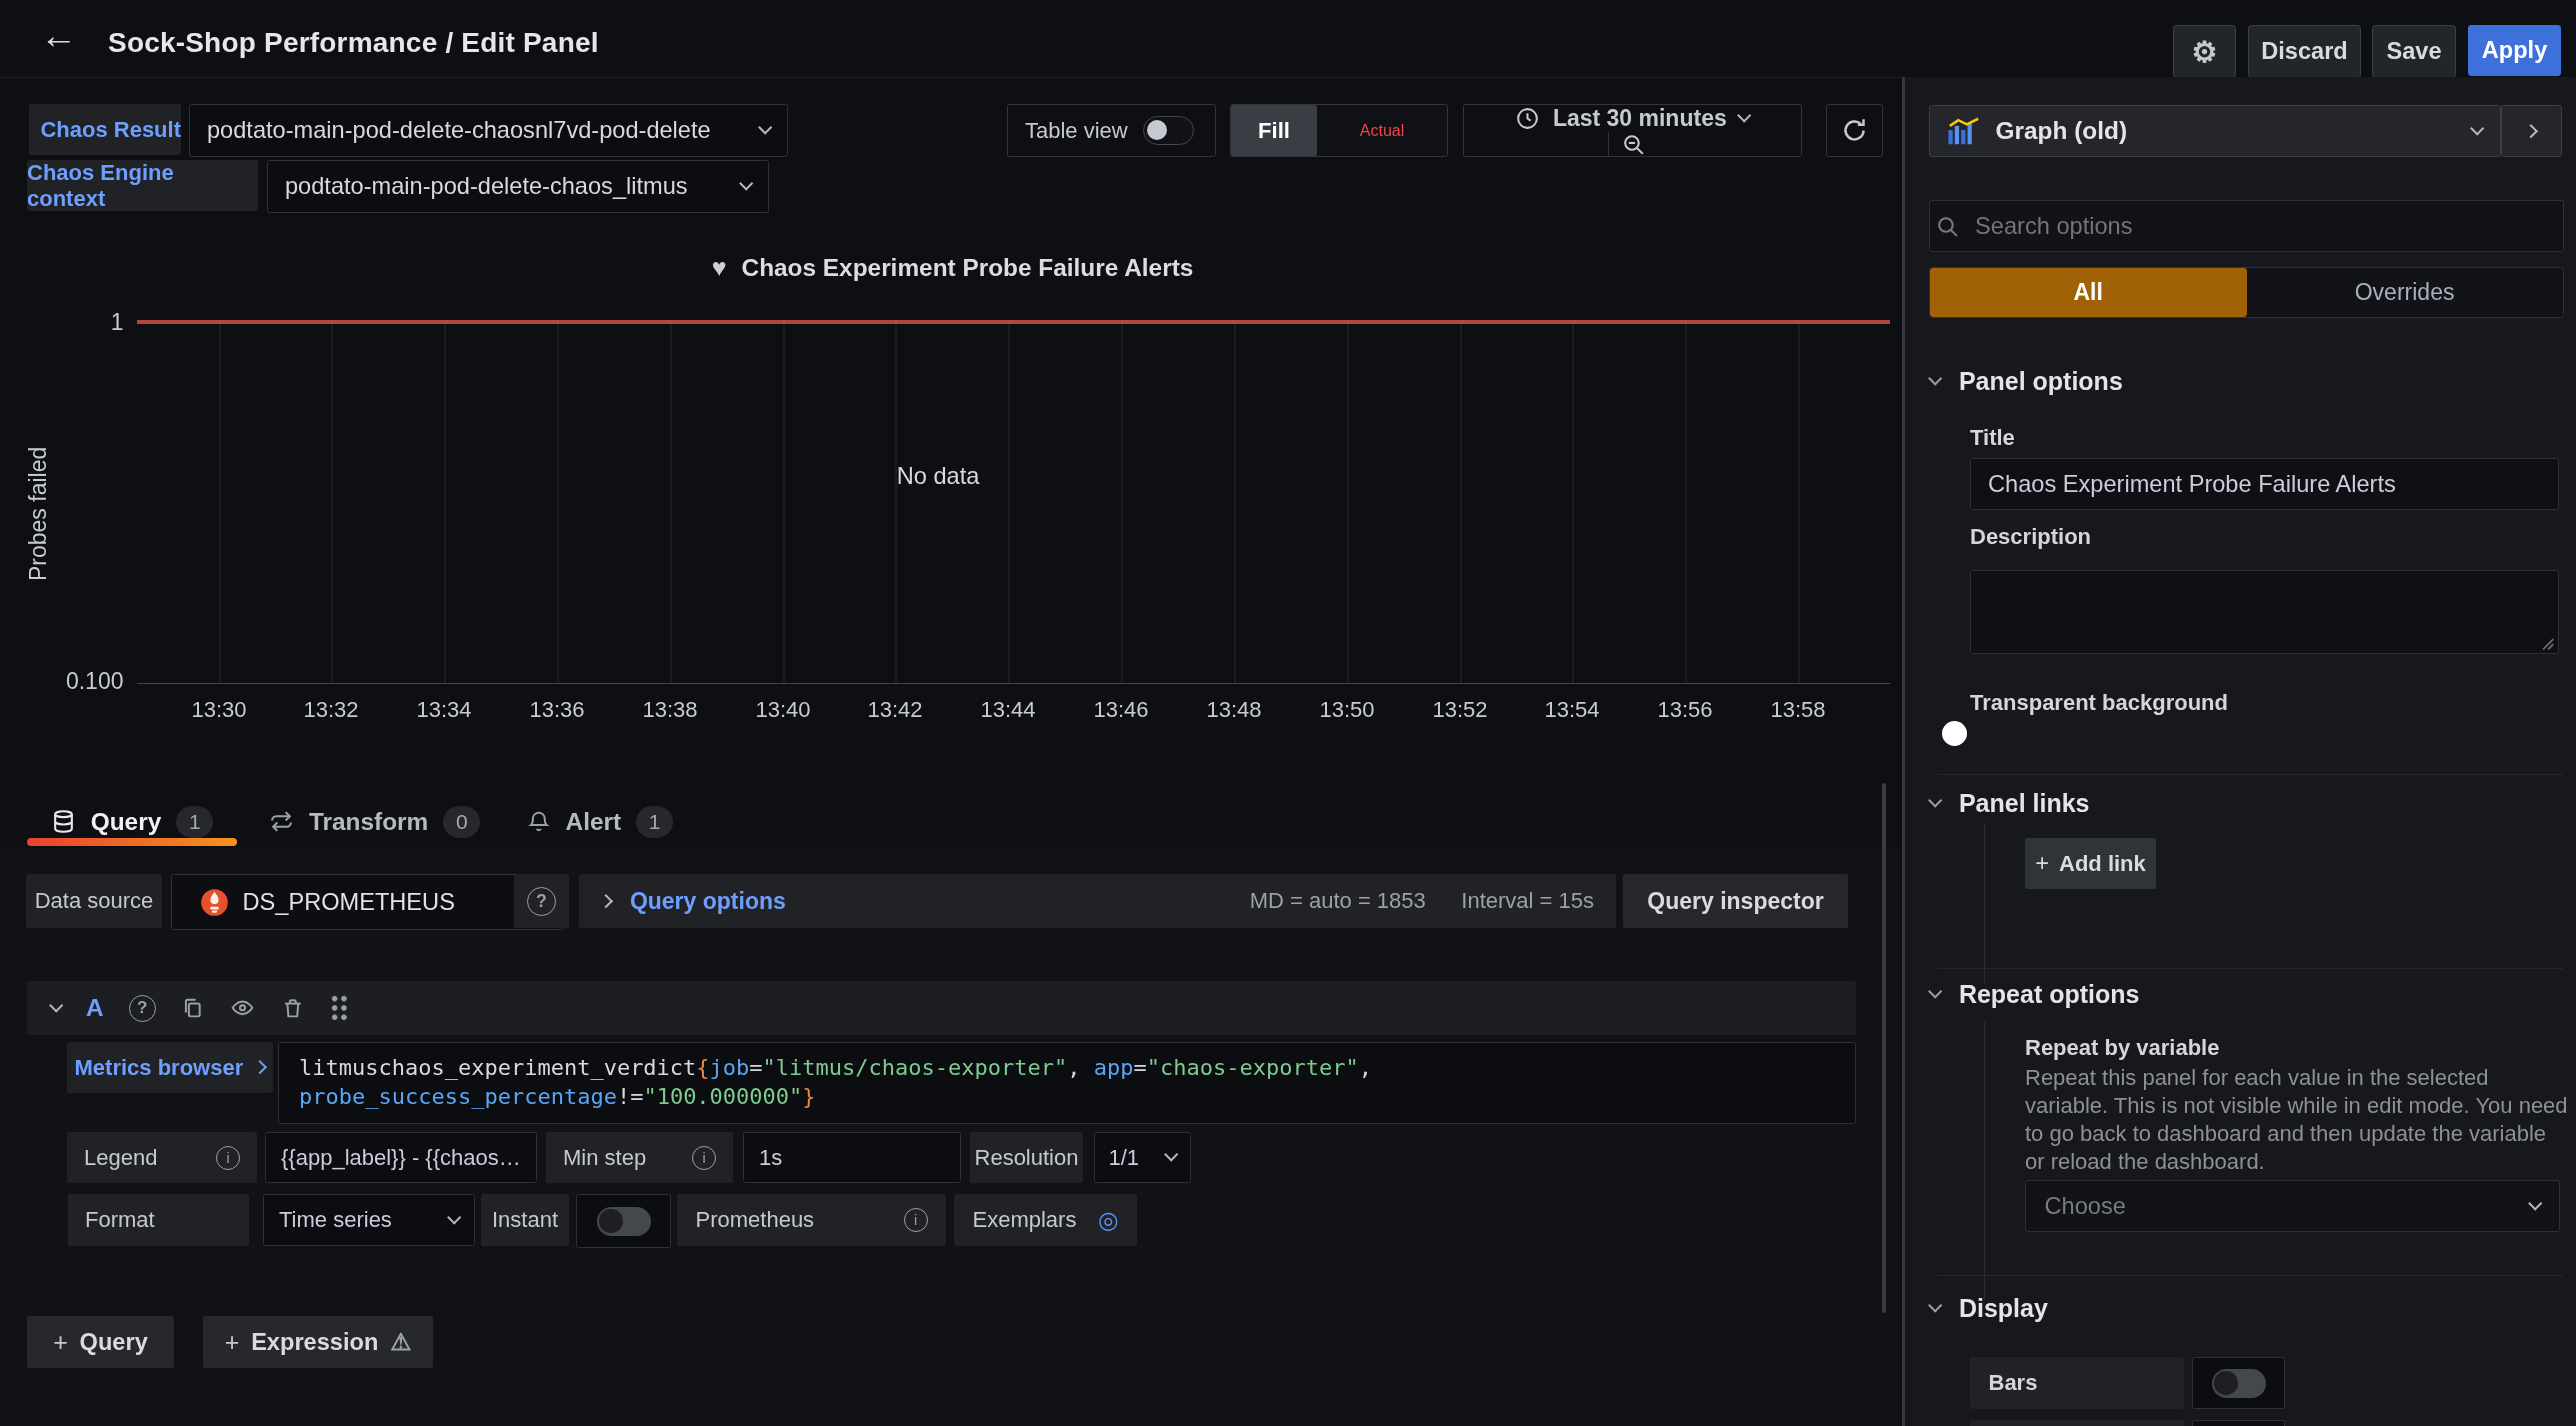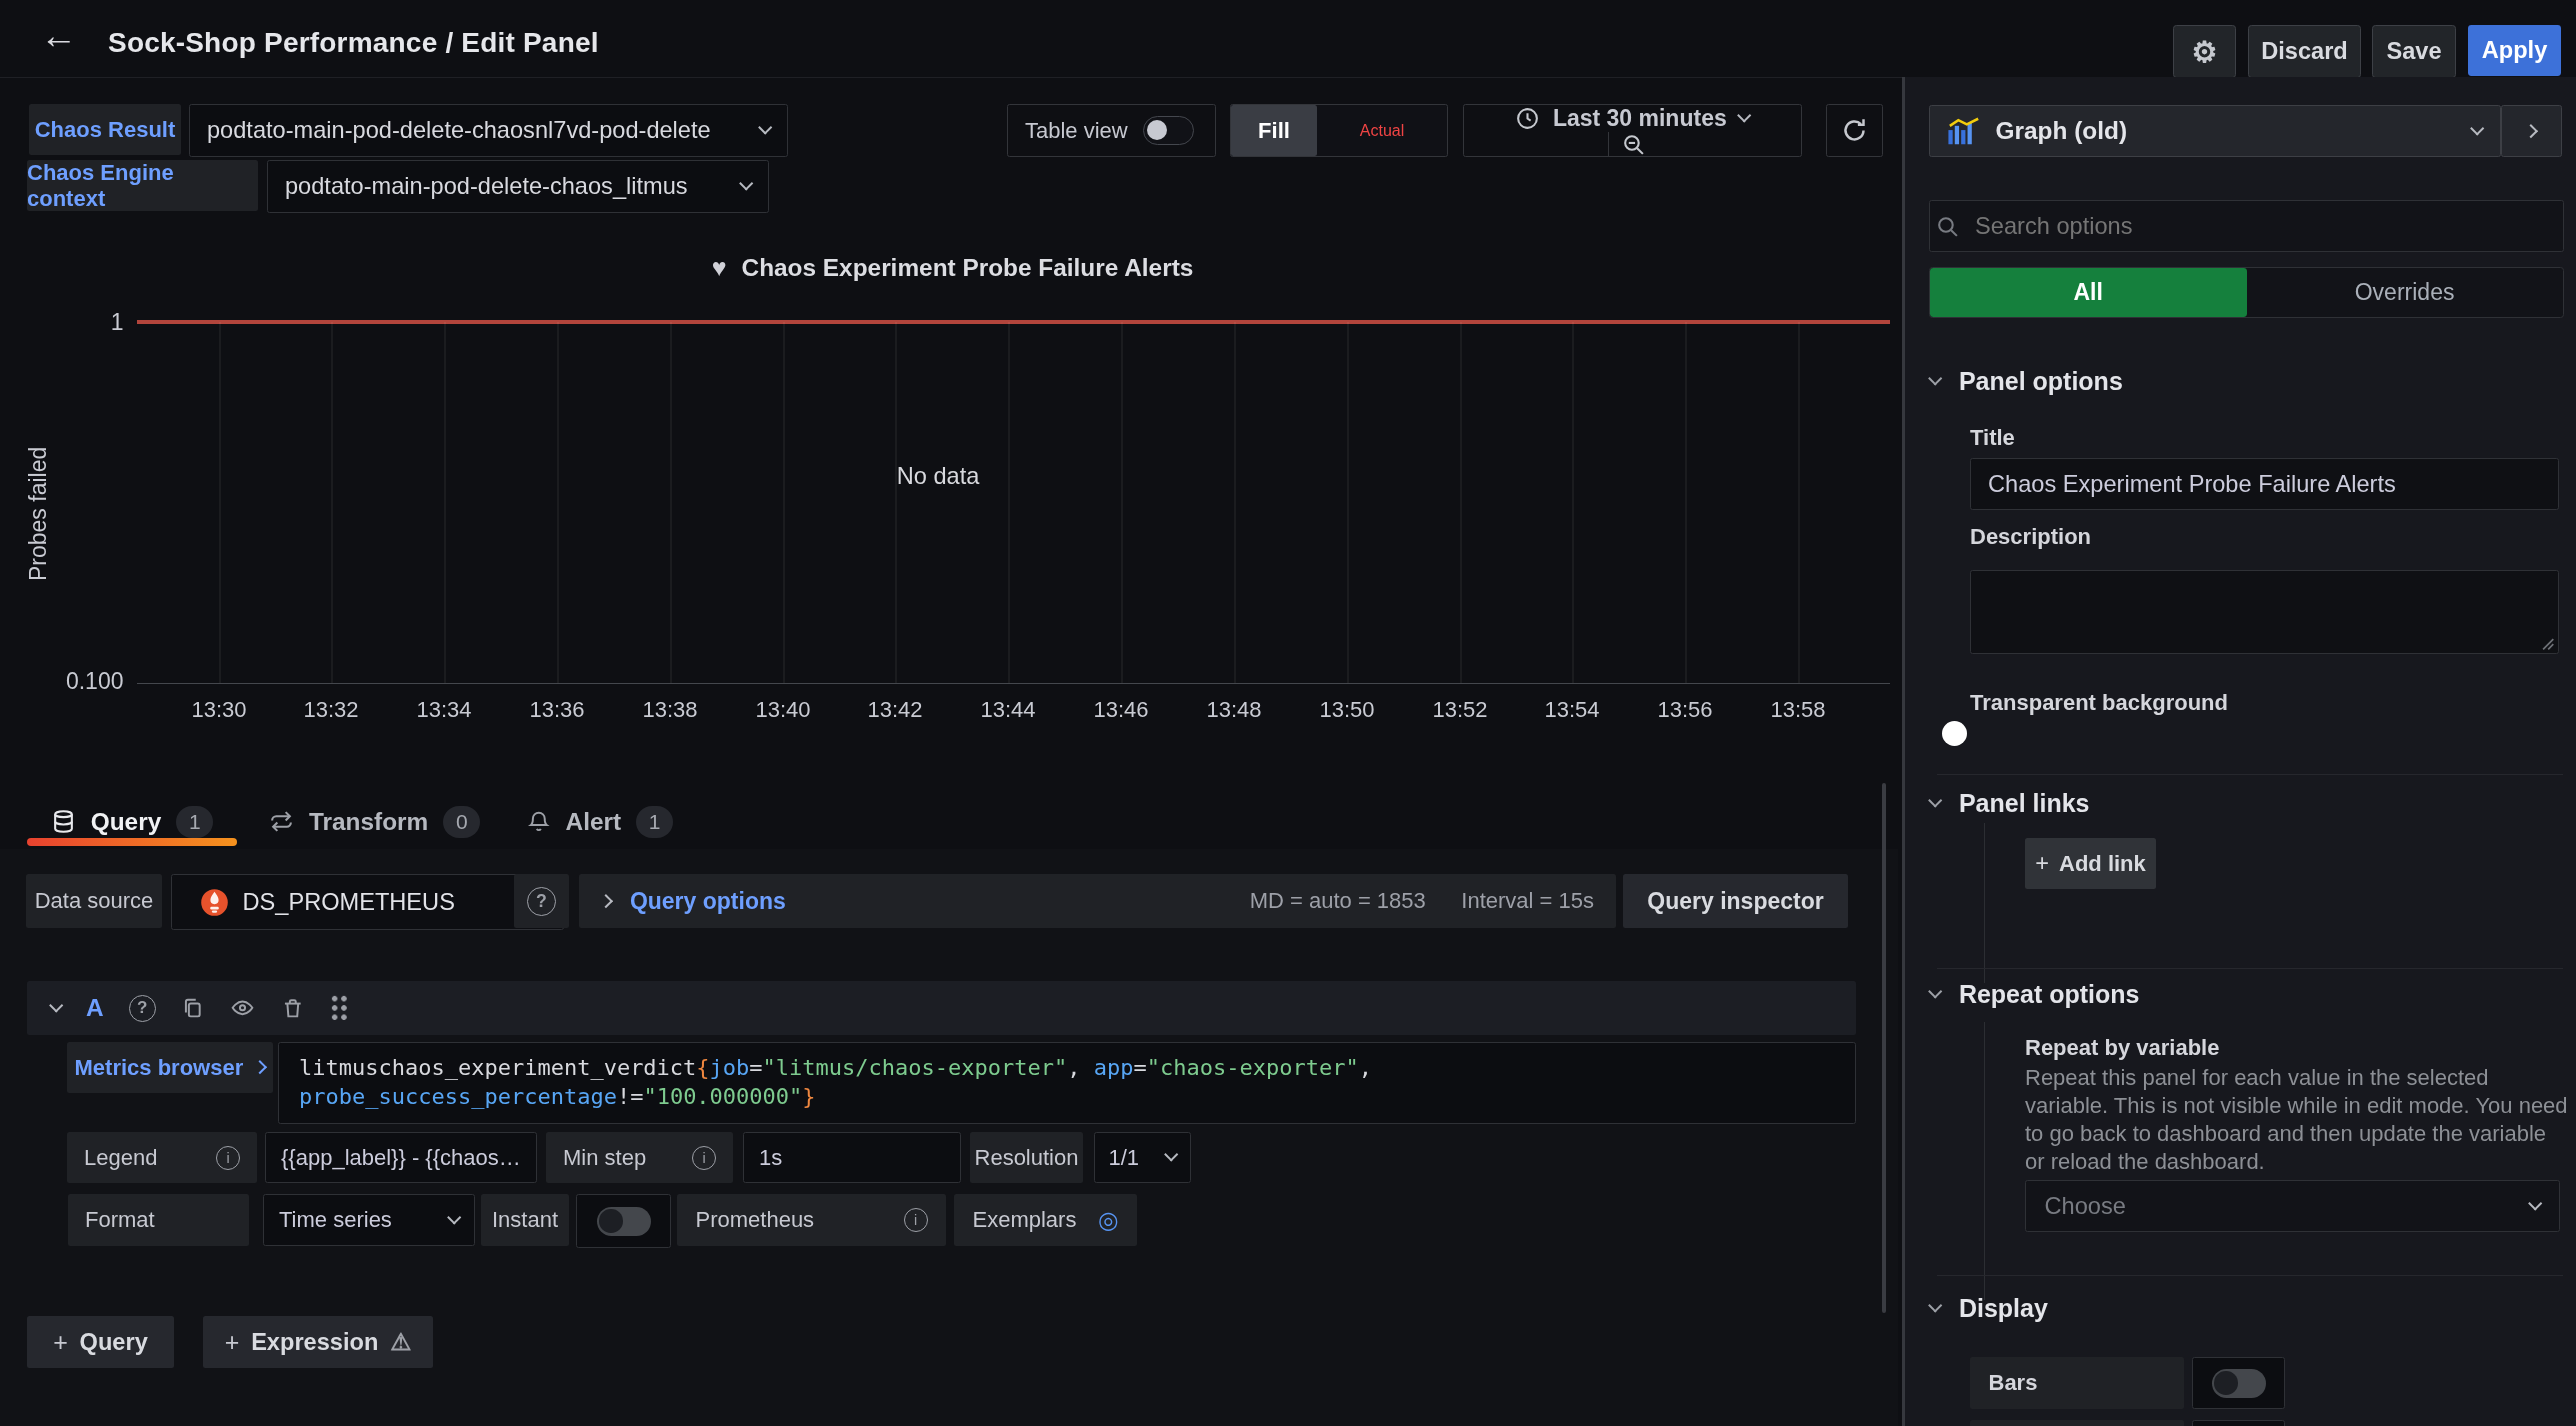--- a/index.html
+++ b/index.html
@@ -43,21 +43,21 @@
     <span class="abs" style="left:40px;top:15px;font-size:37px;color:#d8d9df;">←</span>
     <span class="abs" style="left:108px;top:27px;font-size:28px;font-weight:700;color:#e6e7eb;letter-spacing:0.2px;">Sock-Shop Performance / Edit Panel</span>
     <div class="abs btn" style="left:2173px;top:25px;width:61px;height:51px;">
       <span style="font-size:29px;color:#c5c8ce;">⚙</span>
     </div>
     <div class="abs btn" style="left:2248px;top:25px;width:111px;height:51px;font-size:23.6px;">Discard</div>
     <div class="abs btn" style="left:2372px;top:25px;width:82px;height:51px;font-size:23.6px;">Save</div>
     <div class="abs btn" style="left:2468px;top:25px;width:93px;height:51px;font-size:23.6px;background:#3d71d9;border:none;color:#fff;">Apply</div>
   </div>
 
-  <div class="abs lblbox" style="left:29px;top:104px;width:152px;height:51px;justify-content:center;">
+  <div class="abs lblbox" style="left:29px;top:104px;width:152px;height:51px;justify-content:flex-end;">
     <span style="font-size:22px;font-weight:700;color:#6e9fff;">Chaos Result</span>
   </div>
   <div class="abs inputbox" style="left:189px;top:104px;width:563px;height:51px;padding:0 17px;justify-content:space-between;">
     <span style="font-size:23.6px;color:#d8d9df;">podtato-main-pod-delete-chaosnl7vd-pod-delete</span>
     <span class="chev down sm"></span>
   </div>
   <div class="abs lblbox" style="left:27px;top:160px;width:231px;height:51px;justify-content:center;">
     <span style="font-size:22px;font-weight:700;color:#6e9fff;">Chaos Engine context</span>
   </div>
   <div class="abs inputbox" style="left:267px;top:160px;width:466px;height:51px;padding:0 17px;justify-content:space-between;">
@@ -311,21 +311,21 @@
 
     <div class="abs inputbox" style="left:23.6px;top:123px;width:635px;height:52px;padding:0 5px;gap:13.5px;box-sizing:border-box;background:#121318;">
       <svg width="25" height="25" viewBox="0 0 24 24" fill="none" stroke="#787b82" stroke-width="2">
           <circle cx="10.5" cy="10.5" r="6.5"></circle>
           <path d="M15.5 15.5 21 21"></path>
         </svg>
       <input style="flex: 1 1 0%; background: transparent; border: none; color: rgb(204, 204, 220); font-size: 23.6px;" placeholder="Search options">
     </div>
 
     <div class="abs flex" style="left:23.6px;top:190px;width:635px;height:51px;border:0.8px solid #2f3136;border-radius:3.4px;background:#121318;box-sizing:border-box;">
-      <span style="width:317px;height:100%;display:flex;align-items:center;justify-content:center;background:#15803d;border-radius:3.4px;font-size:23px;font-weight:700;color:#fff;">All</span>
+      <span style="width:317px;height:100%;display:flex;align-items:center;justify-content:center;background:#a16207;border-radius:3.4px;font-size:23px;font-weight:700;color:#fff;">All</span>
       <span style="flex:1;display:flex;align-items:center;justify-content:center;font-size:23px;color:#aab0b9;">Overrides</span>
     </div>
 
     
     <div class="sect-head" style="left:25px;top:290px;">
       <span class="chev down sm" style="border-color:#9da0a7;"></span>
       <span>Panel options</span>
     </div>
     <span class="field-label" style="left:65px;top:348px;">Title</span>
     <input class="abs" style="left: 65px; top: 381px; width: 589px; height: 52px; background: rgb(15, 16, 20); border: 0.8px solid rgb(47, 49, 54); border-radius: 2.5px; box-sizing: border-box; color: rgb(204, 204, 220); font-size: 23.6px; padding: 0px 17px;" value="Chaos Experiment Probe Failure Alerts">

